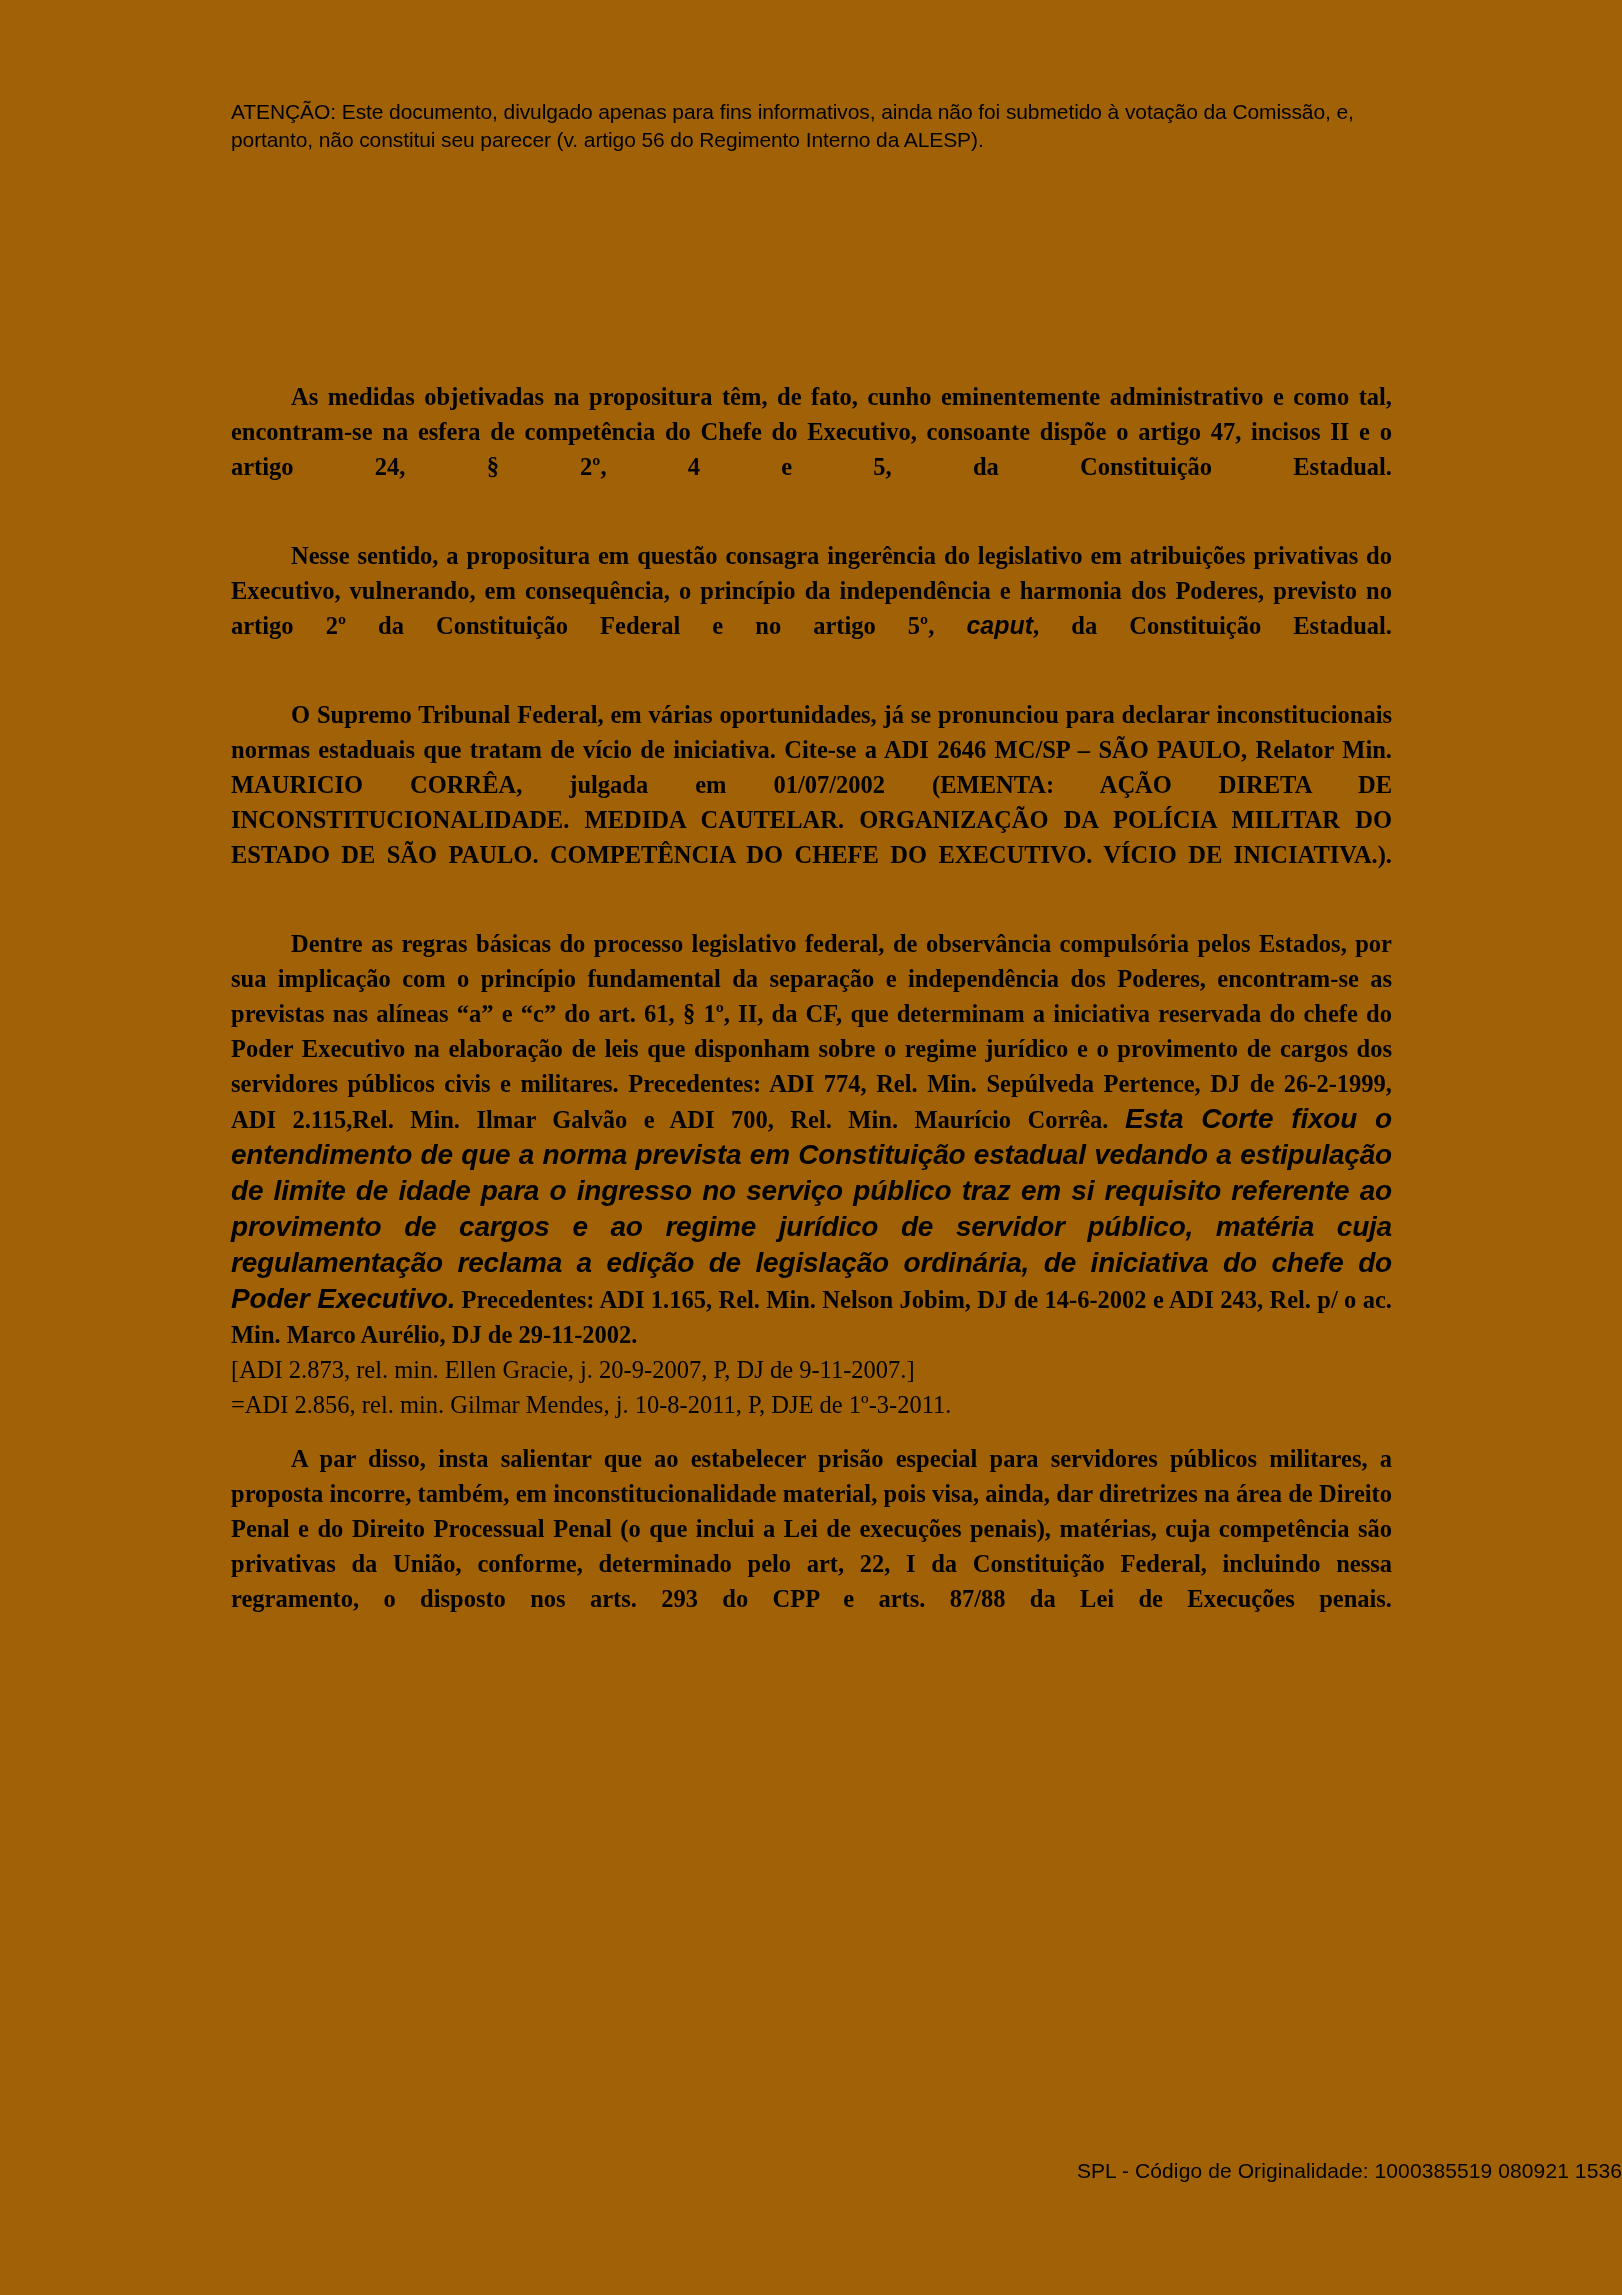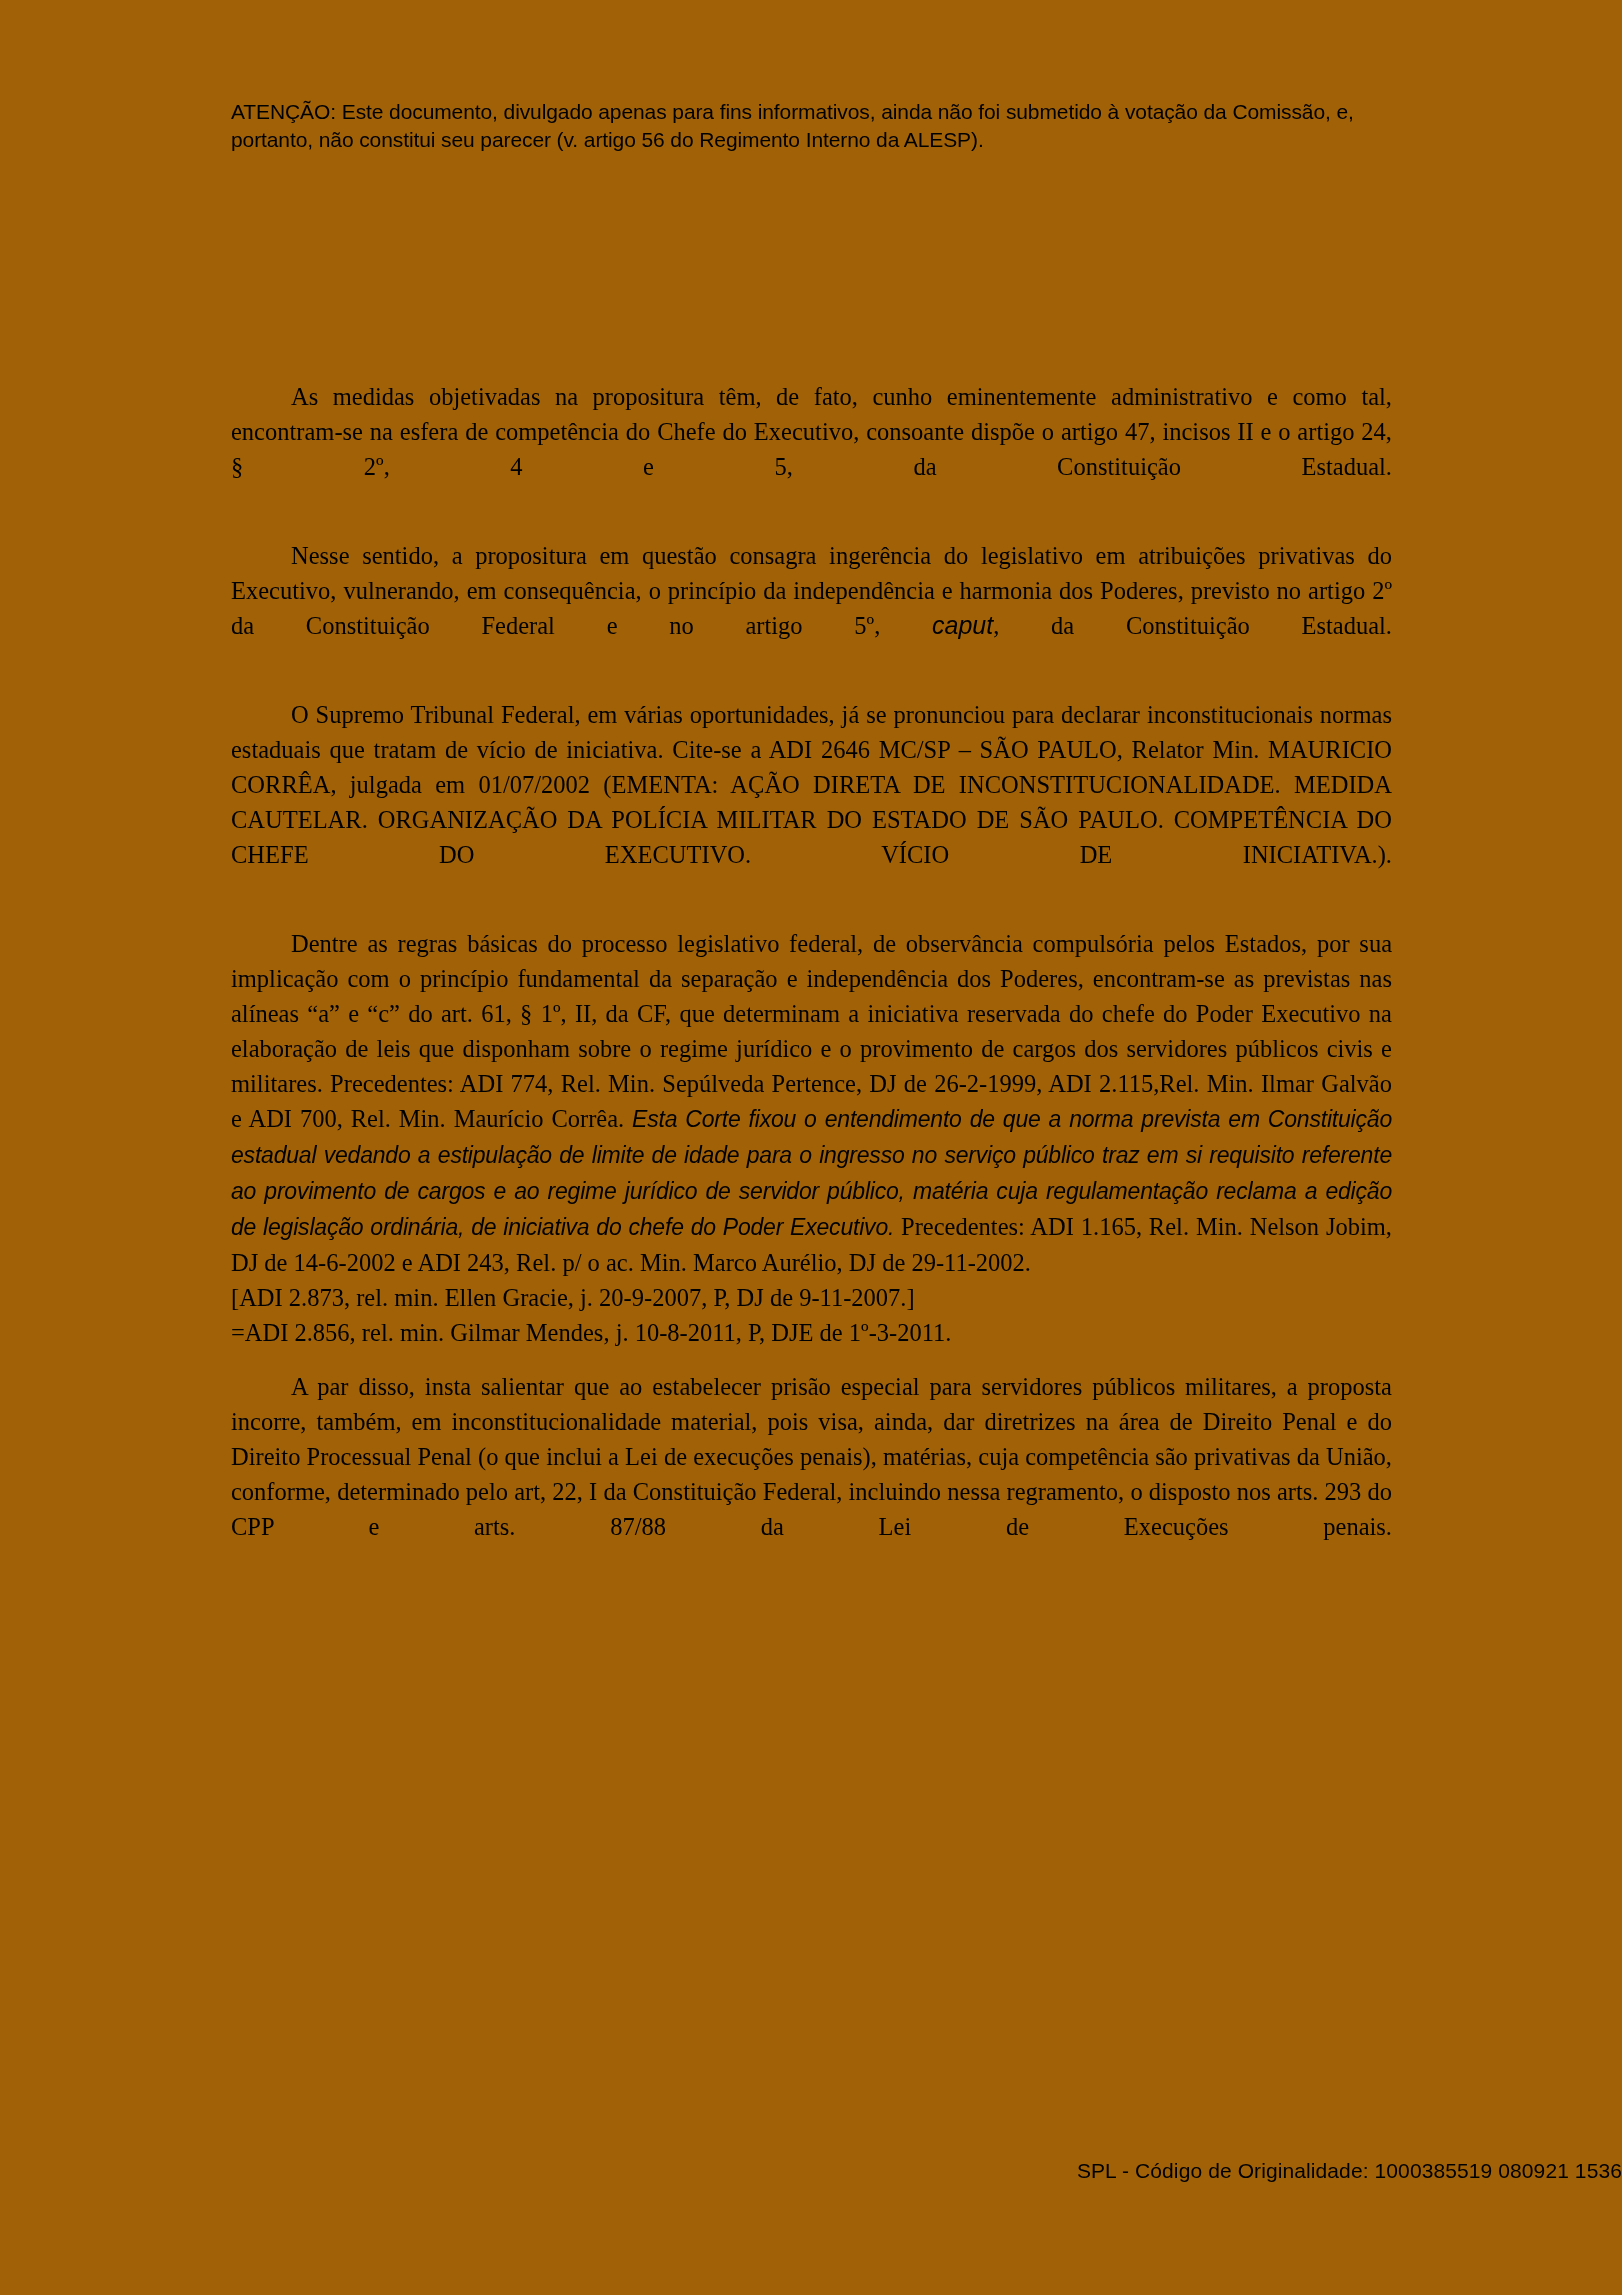--- a/index.html
+++ b/index.html
@@ -43,41 +43,42 @@
     font-family: "Liberation Serif", "DejaVu Serif", serif;
     font-size: 24.5px;
     line-height: 35px;
     text-align: justify;
     text-justify: inter-word;
     margin: 0 0 19px 0;
     hyphens: none;
   }
   .p.indent {
     text-indent: 60px;
+    font-weight: bold;
   }
   .p.tight {
     margin-bottom: 0;
   }
   .p.flush {
     text-indent: 0;
     text-align: left;
   }
   
   .p::after {
     content: "";
     display: inline-block;
     width: 100%;
   }
   .p.noexp::after { content: none; }
 
   
   .qi {
     font-family: "Liberation Sans", "DejaVu Sans", sans-serif;
     font-style: italic;
-    font-size: 23px;
+    font-size: 28px;
     letter-spacing: -0.2px;
   }
   .caput {
     font-family: "Liberation Sans", "DejaVu Sans", sans-serif;
     font-style: italic;
     font-size: 25px;
   }
 
   
   .footer {

